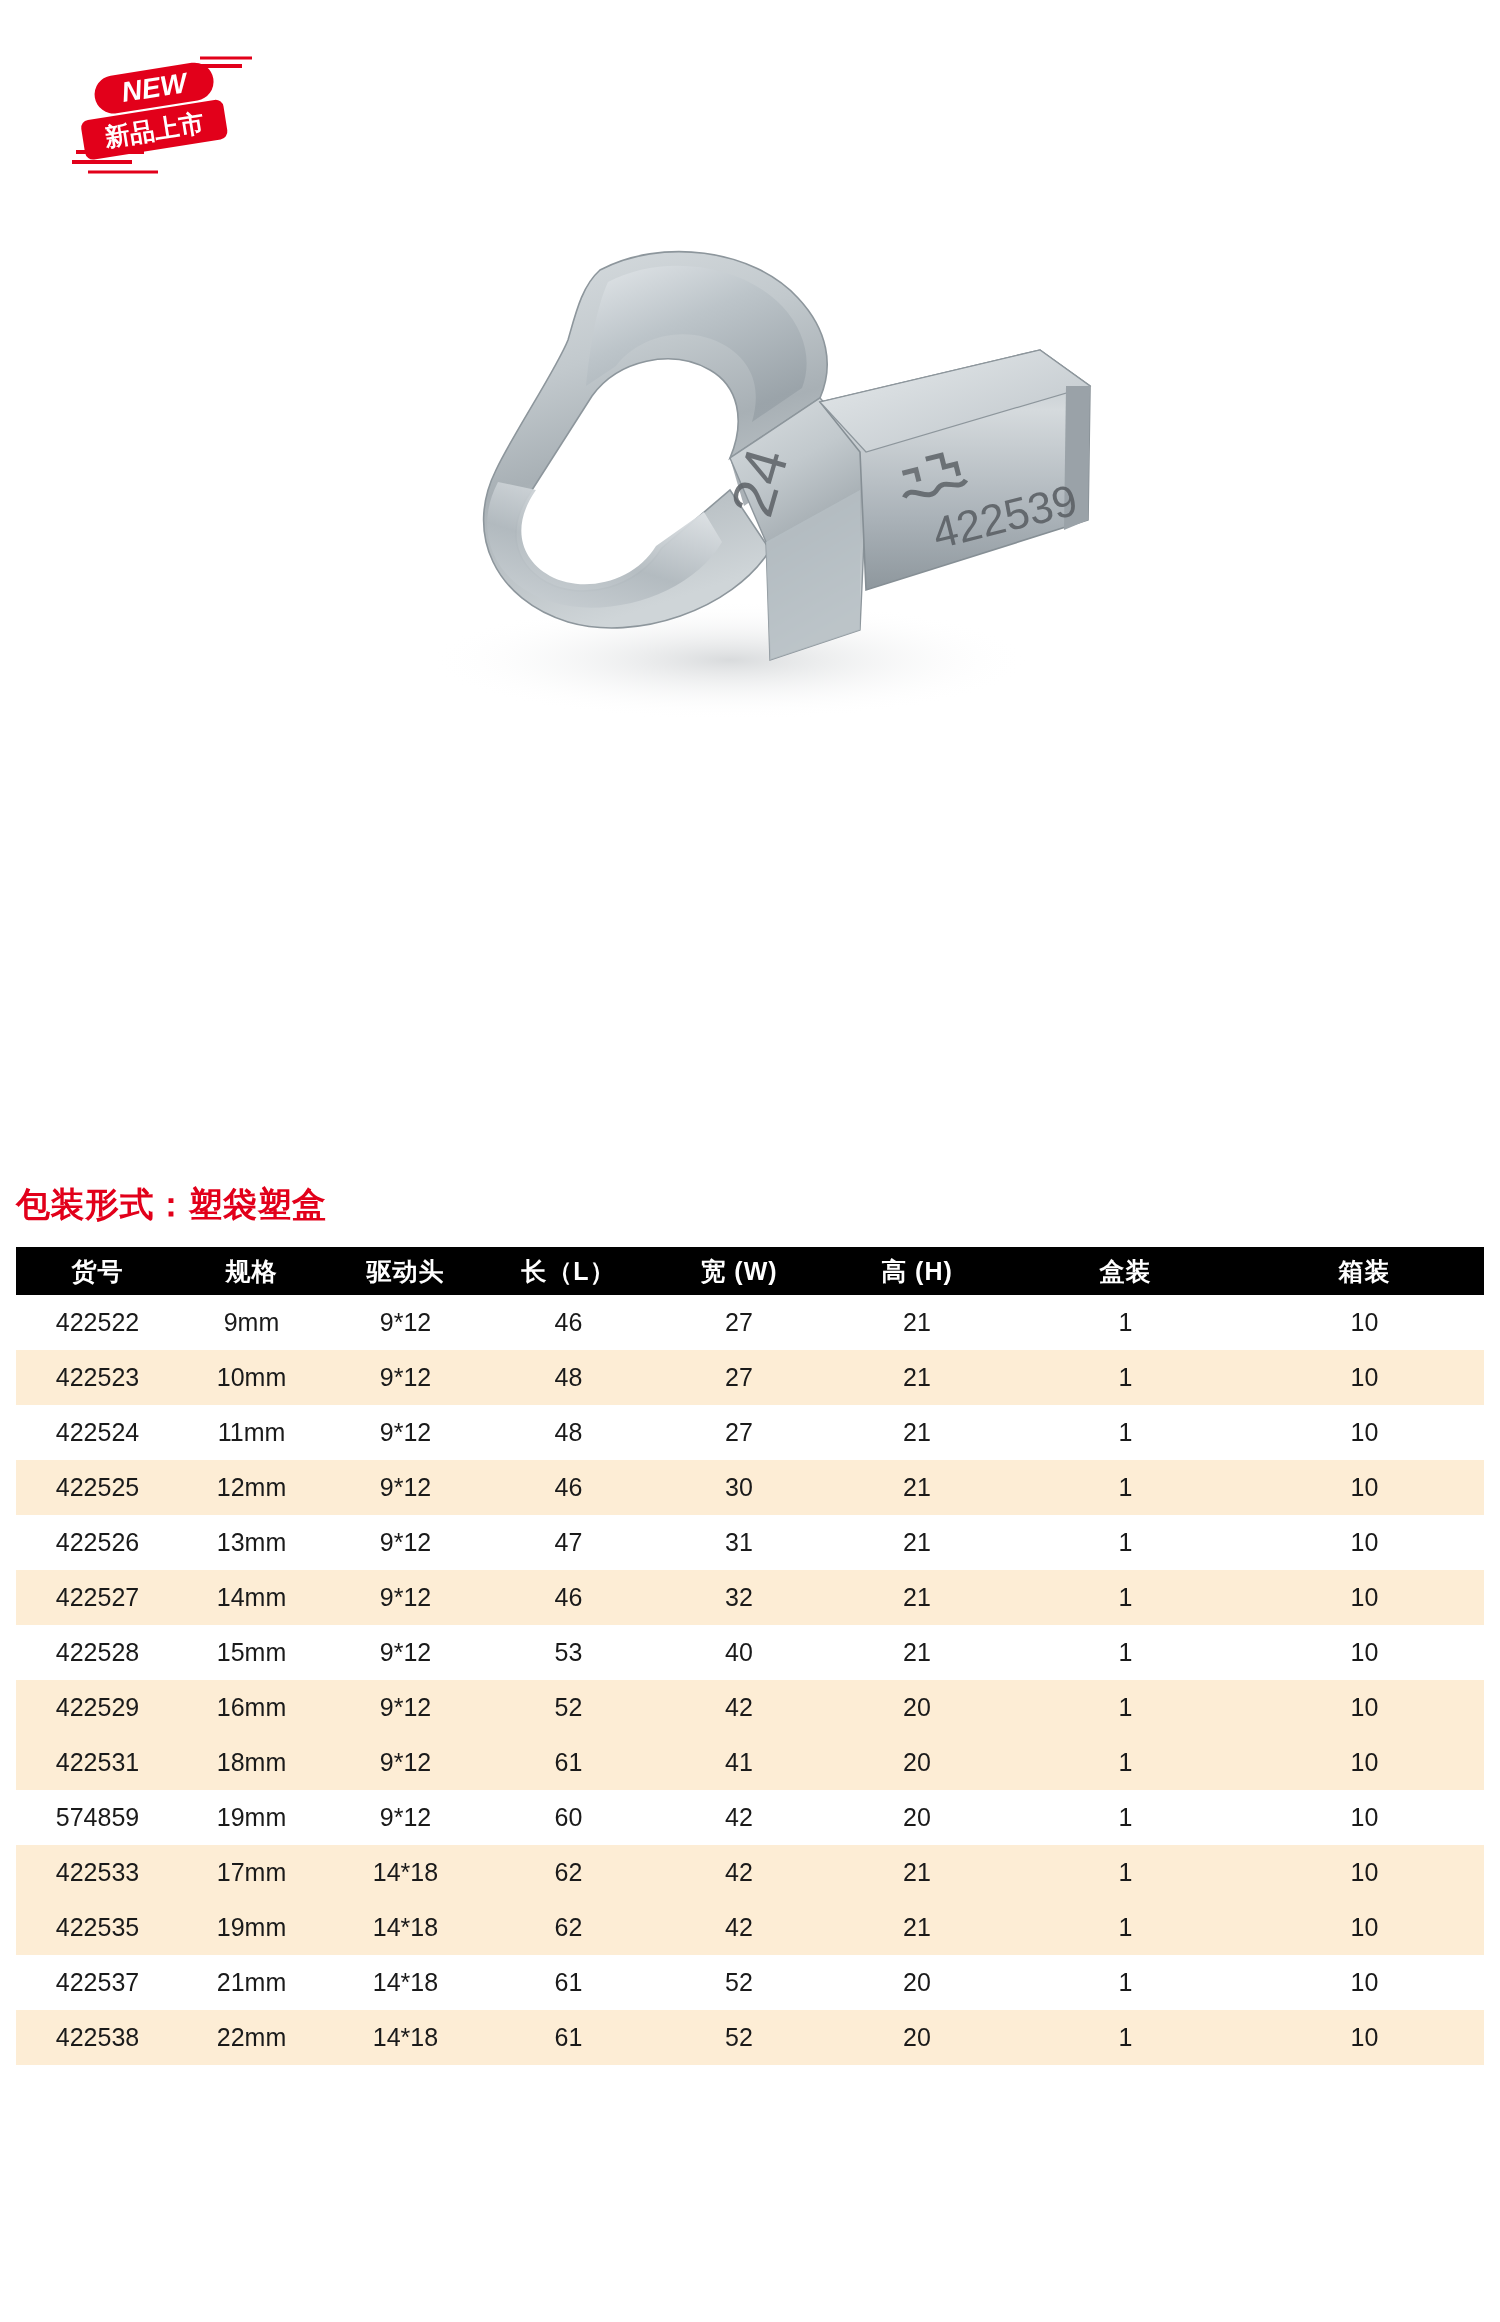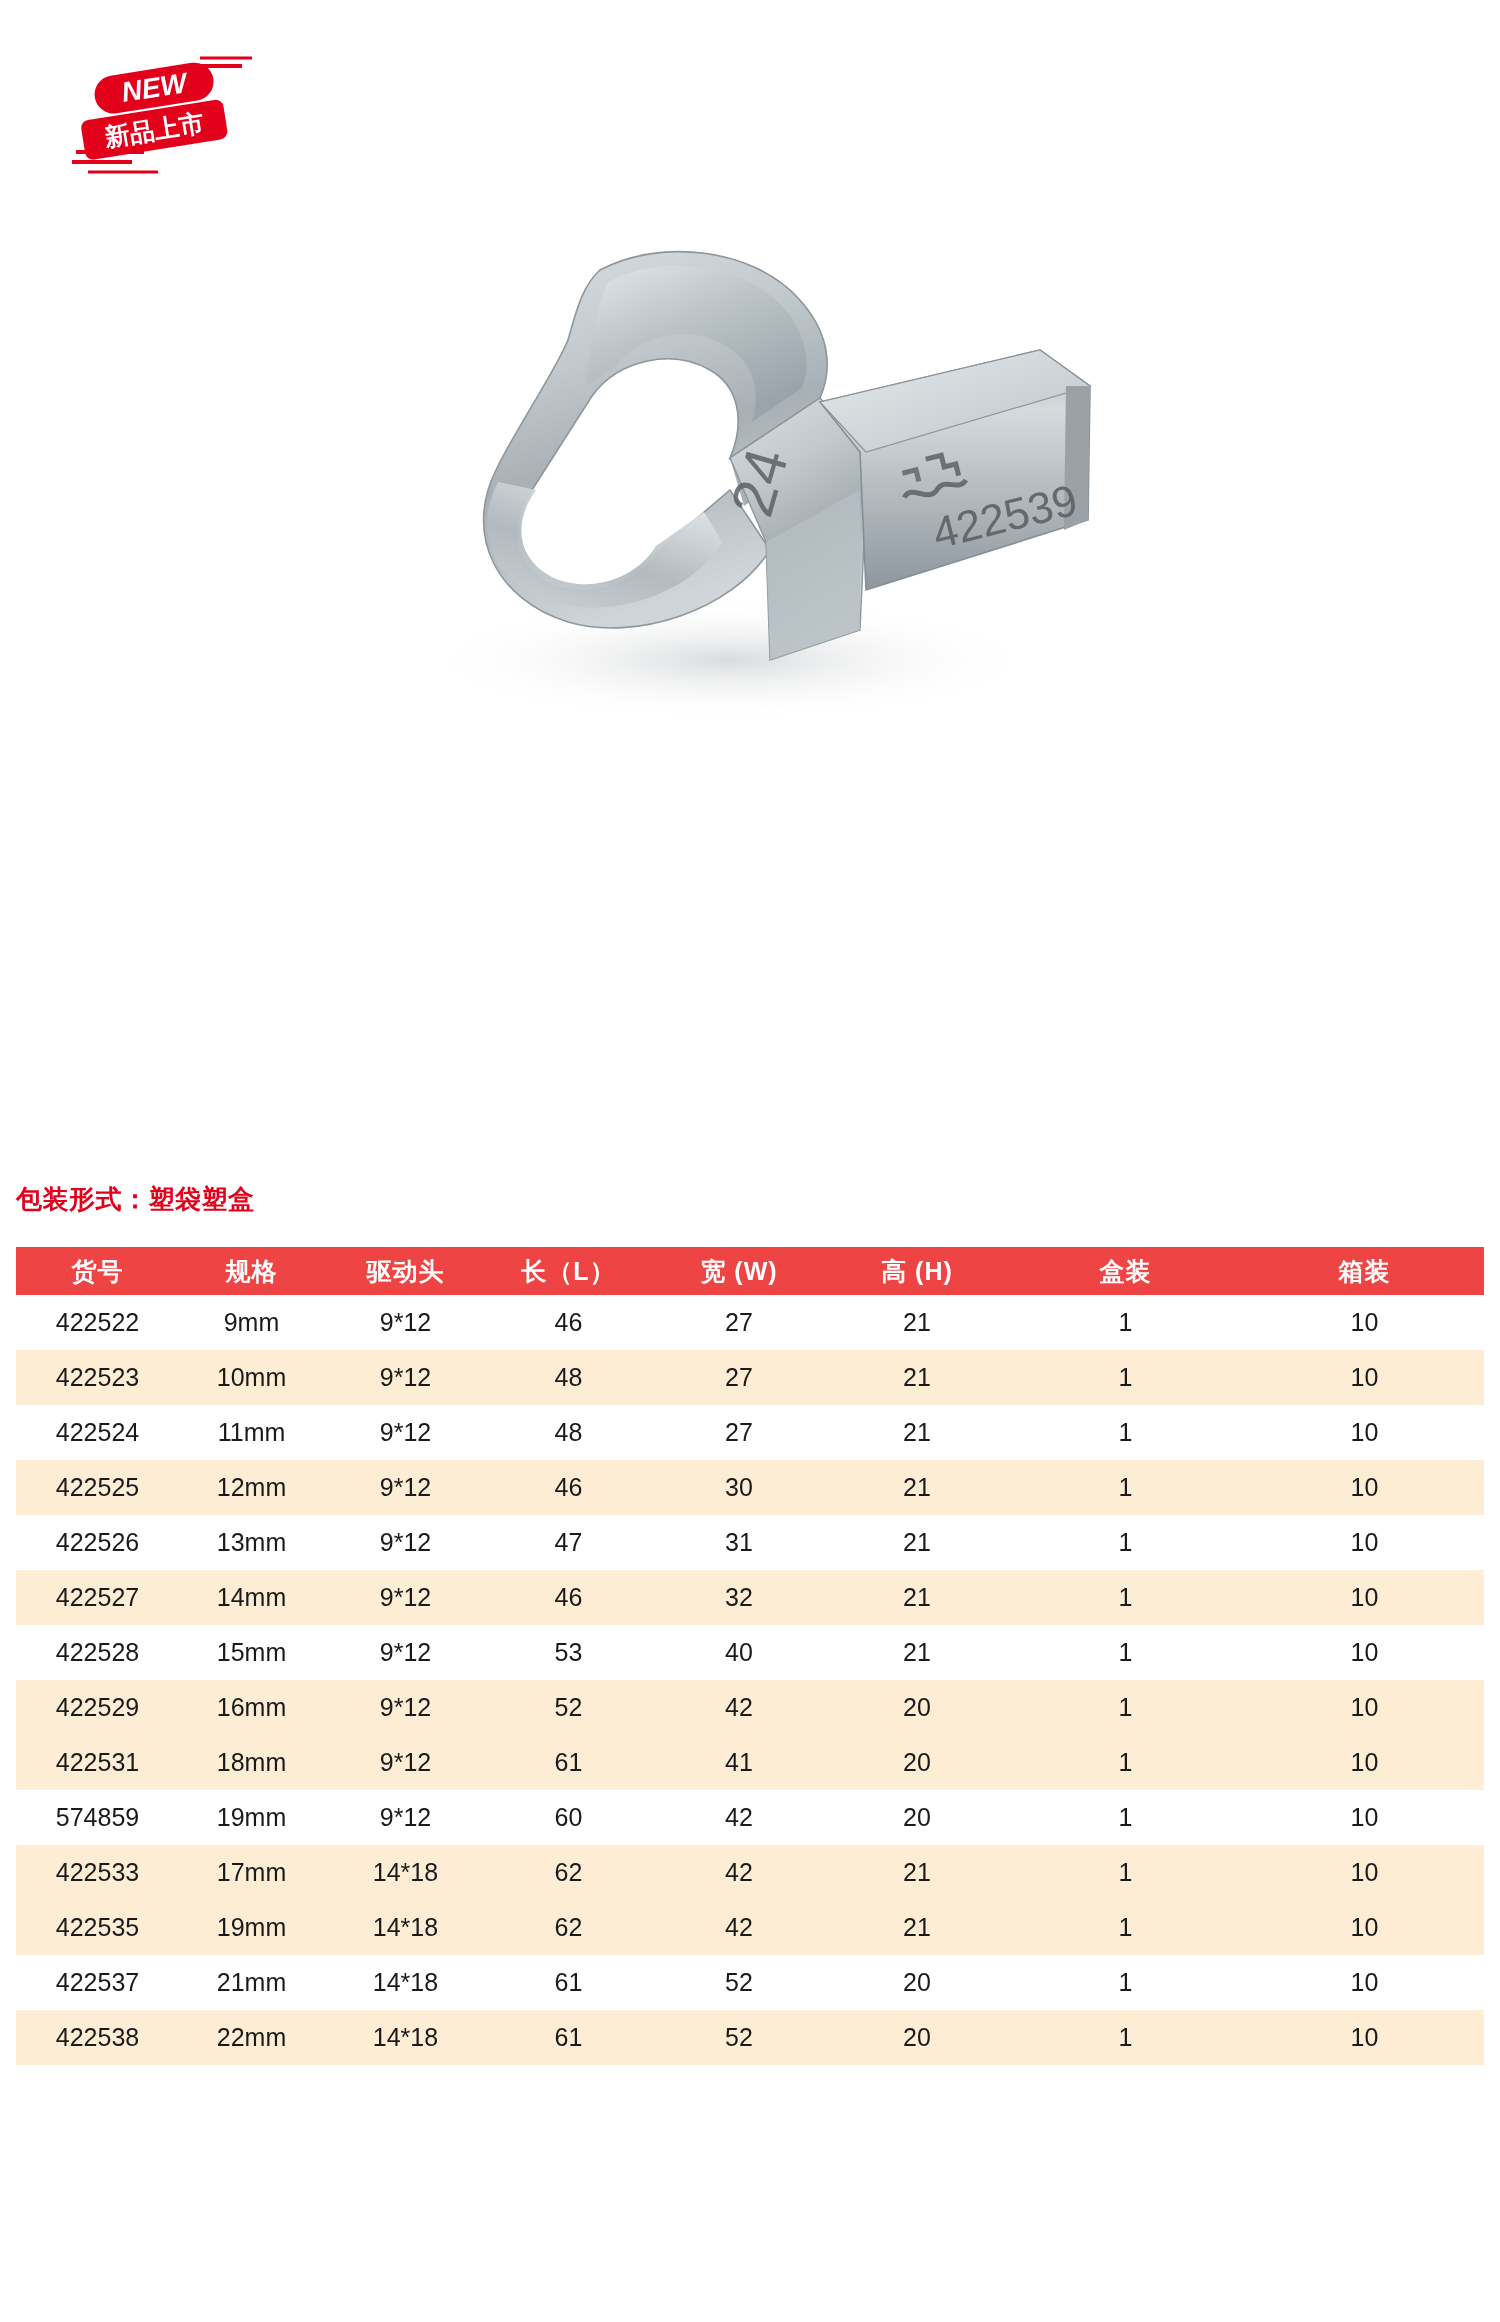--- a/index.html
+++ b/index.html
@@ -35,41 +35,41 @@
     width: 1500px;
     height: 600px;
   }
   .photo-svg { display: block; margin: 0 auto; }
 
   
   .pack-line {
     position: absolute;
     left: 16px;
     top: 1182px;
-    font-size: 26px;
+    font-size: 34px;
     font-weight: bold;
     color: #e2001a;
     letter-spacing: 0.5px;
     white-space: nowrap;
   }
 
   
   .table-wrap {
     position: absolute;
     left: 16px;
     top: 1247px;
     width: 1468px;
   }
   table.spec {
     width: 1468px;
     border-collapse: collapse;
     table-layout: fixed;
   }
   table.spec thead th {
-    background: #ef4444;
+    background: #000000;
     color: #ffffff;
     font-size: 25px;
     font-weight: bold;
     height: 48px;
     line-height: 48px;
     padding: 0;
     text-align: center;
     letter-spacing: 1px;
   }
   table.spec tbody td {

